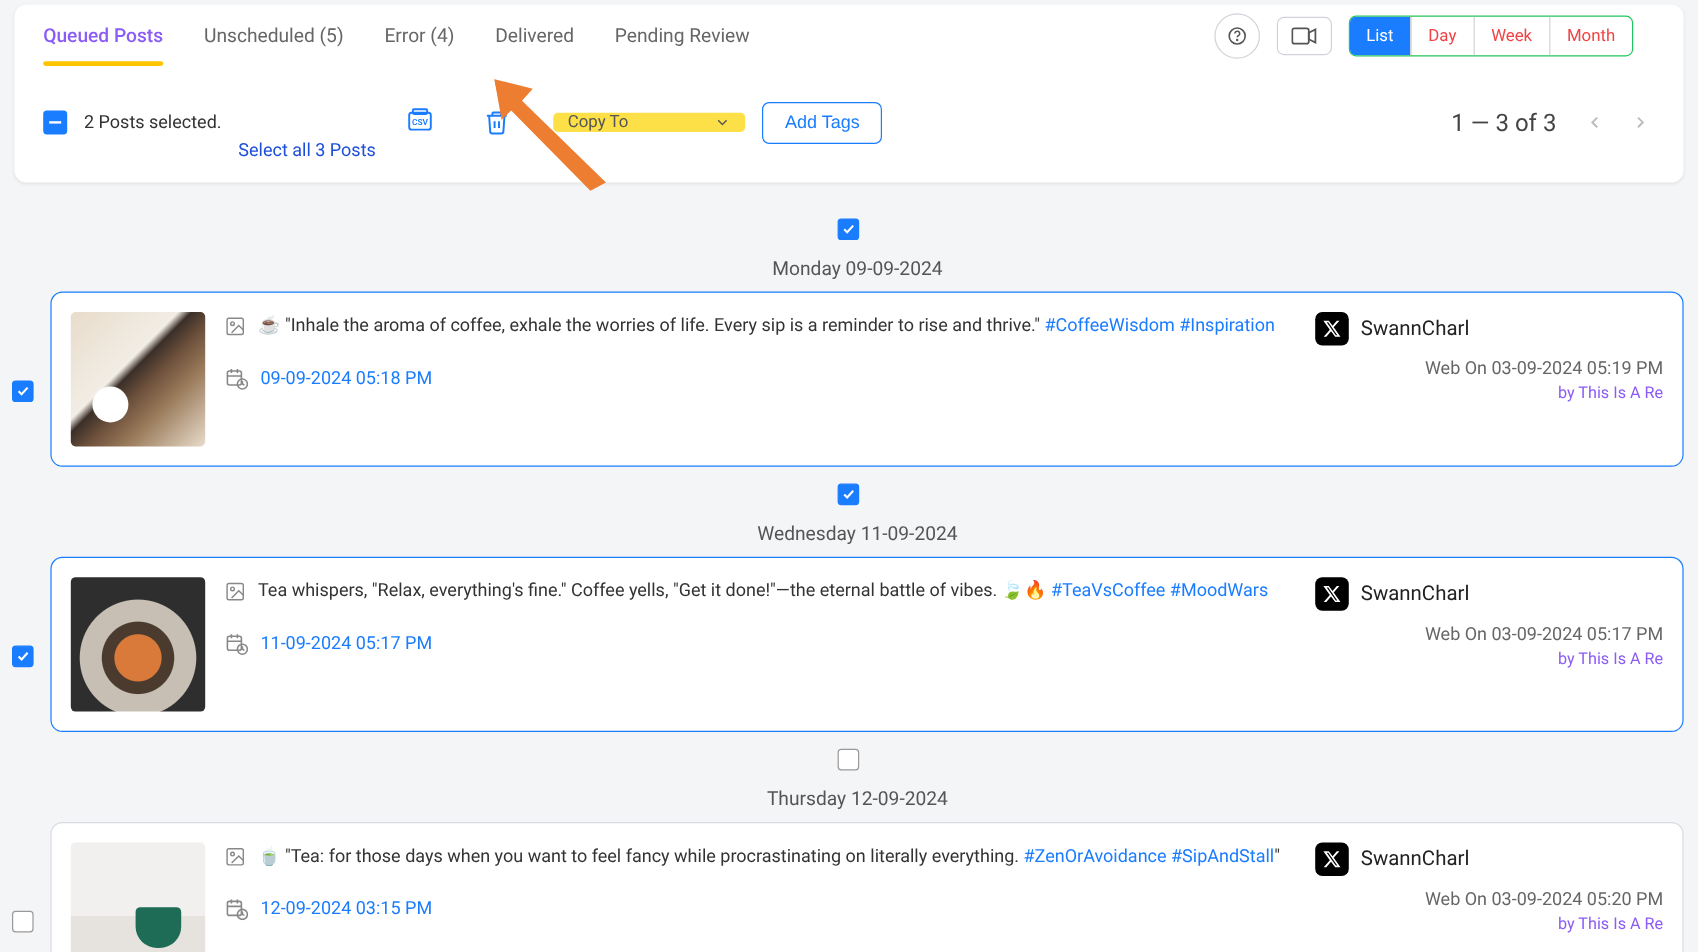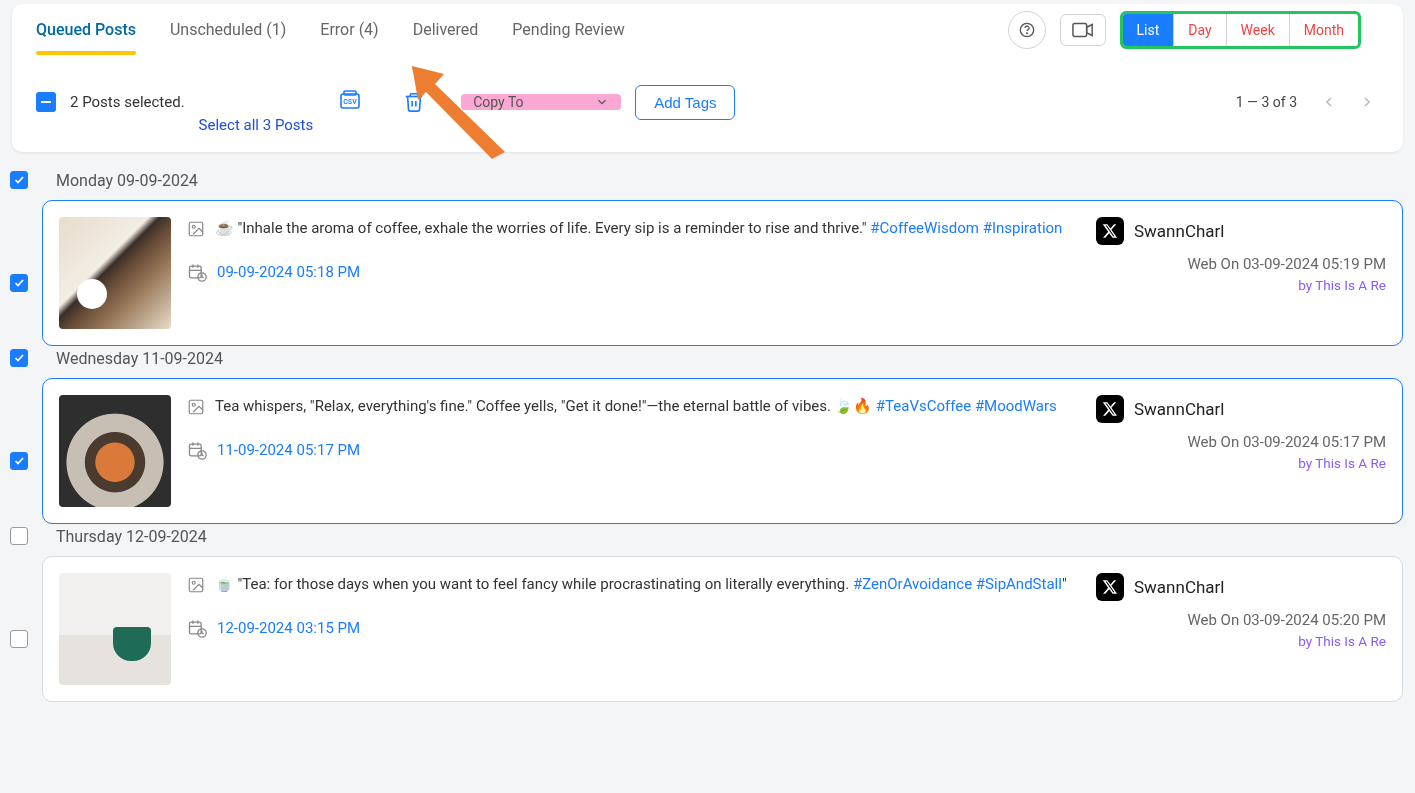--- a/index.html
+++ b/index.html
@@ -1,44 +1,44 @@
 <!DOCTYPE html>
 <html><head>
 <meta charset="utf-8">
 <style>
 * { box-sizing: border-box; margin: 0; padding: 0; }
 body { font-family: -apple-system, BlinkMacSystemFont, "Segoe UI", Roboto, sans-serif; background: #f4f5f7; color: #333; font-size: 14px; }
 .page { padding: 0 12px 20px; }
 .toolbar-card { background: #fff; border-radius: 10px; box-shadow: 0 1px 3px rgba(0,0,0,.08); margin-top: 4px; position: relative; }
 .tabs-row { display: flex; align-items: center; padding: 0 24px; border-bottom: 1px solid transparent; }
 .tab { padding: 16px 0; margin-right: 34px; color: #666; font-size: 16px; cursor: pointer; position: relative; }
-.tab.active { color: #0369a1; font-weight: 500; }
+.tab.active { color: #8b5cf6; font-weight: 500; }
 .tab.active::after { content:""; position:absolute; left:0; right:0; bottom:0; height:4px; background:#ffc400; border-radius:2px; }
 .tabs-spacer { flex:1; }
 .right-controls { display:flex; align-items:center; gap:14px; padding-right:18px; }
 .circle-btn { width:38px; height:38px; border:1px solid #d0d4d9; border-radius:50%; display:flex; align-items:center; justify-content:center; color:#555; cursor:pointer; background:#fff; }
 .video-btn { width:46px; height:32px; border:1px solid #d0d4d9; border-radius:6px; display:flex; align-items:center; justify-content:center; color:#555; cursor:pointer; background:#fff; }
-.seg { display:flex; border:3px solid #22c55e; border-radius:6px; overflow:hidden; }
+.seg { display:flex; border:1px solid #22c55e; border-radius:6px; overflow:hidden; }
 .seg-item { padding:8px 14px; font-size:14px; color:#ef4444; cursor:pointer; border-right:1px solid #d0d4d9; }
 .seg-item:last-child { border-right:none; }
 .seg-item.active { background:#1a7cff; color:#fff; }
 .action-row { display:flex; align-items:center; padding:14px 24px 18px; gap:14px; position:relative; }
 .mini-check { width:20px; height:20px; border-radius:3px; background:#1a7cff; display:flex; align-items:center; justify-content:center; color:#fff; cursor:pointer; }
 .minus-line { width:10px; height:2px; background:#fff; }
 .sel-text { color:#333; font-size:15px; }
 .link { color:#1d4ed8; cursor:pointer; font-size:15px;margin-top:46px; }
 .icon-btn { width:26px; height:26px; display:flex; align-items:center; justify-content:center; cursor:pointer; }
-.copy-select { display:flex; align-items:center; background:#f9a8d4; border-radius:4px; padding:0 12px; width:160px; justify-content:space-between; cursor:pointer; color:#555; }
+.copy-select { display:flex; align-items:center; background:#fde047; border-radius:4px; padding:0 12px; width:160px; justify-content:space-between; cursor:pointer; color:#555; }
 .outline-btn { border:1px solid #1a7cff; color:#1a7cff; background:#fff; padding:8px 18px; border-radius:6px; cursor:pointer; font-size:15px; }
 .action-spacer { flex:1; }
-.page-range { color:#444; font-size:14px; margin-right:6px; }
+.page-range { color:#444; font-size:20px; margin-right:6px; }
 .nav-arrow { color:#bbb; padding:4px; cursor:pointer; font-size:18px; }
 .arrow-annotation { position:absolute; left:398px; top:60px; pointer-events:none; }
 .list-region { padding-top:16px; }
-.date-row { display:flex; align-items:flex-start; gap:14px; margin:3px 0 10px; }
+.date-row { display:flex; align-items:center; gap:14px; margin:14px 0 10px;flex-direction:column; }
 .date-check { width:18px; height:18px; border:1px solid #999; border-radius:3px; cursor:pointer; background:#fff; display:flex; align-items:center; justify-content:center; flex-shrink:0; margin-left:-2px;}
 .date-check.checked { background:#1a7cff; border-color:#1a7cff; }
 .date-check.checked svg { color:#fff; }
 .date-label { color:#555; font-size:16px; margin-left:14px; }
 .date-wrap { display:flex; align-items:flex-start; gap:12px; }
 .side-check-col { width:18px; padding-top:74px; flex-shrink:0; }
 .post-card { flex:1; background:#fff; border:1px solid #d6dce2; border-radius:10px; padding:16px; display:flex; gap:16px; }
 .post-card.selected { border-color:#1a7cff; }
 .thumb { width:112px; height:112px; background:#ddd; border-radius:4px; overflow:hidden; flex-shrink:0; }
 .body-col { flex:1; min-width:0; }
@@ -62,21 +62,21 @@
 .thumb.t3::after{content:"";position:absolute;left:54px;top:54px;width:38px;height:34px;background:#1e6b56;border-radius:4px 4px 18px 18px;}
 svg { display:block; }
 </style>
 </head>
 <body>
 
 <div class="page">
   <div class="toolbar-card">
     <div class="tabs-row">
       <div class="tab active">Queued Posts</div>
-      <div class="tab">Unscheduled  (1)</div>
+      <div class="tab">Unscheduled  (5)</div>
       <div class="tab">Error  (4)</div>
       <div class="tab">Delivered</div>
       <div class="tab">Pending Review</div>
       <div class="tabs-spacer"></div>
       <div class="right-controls">
         <div class="circle-btn">
           <svg width="16" height="16" viewBox="0 0 24 24" fill="none" stroke="currentColor" stroke-width="2">
               <circle cx="12" cy="12" r="10"></circle>
               <path d="M9.1 9a3 3 0 1 1 5.4 1.8c-.8.9-2.5 1.2-2.5 2.7"></path>
               <circle cx="12" cy="17" r=".6" fill="currentColor"></circle>

